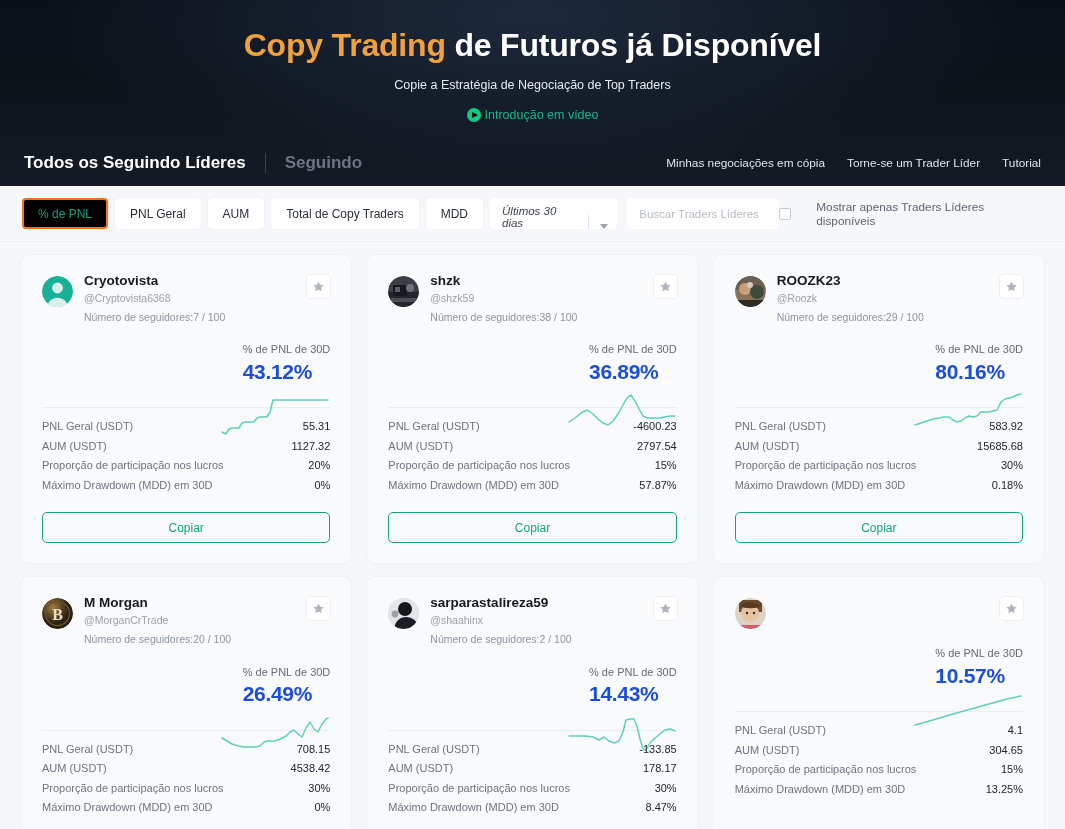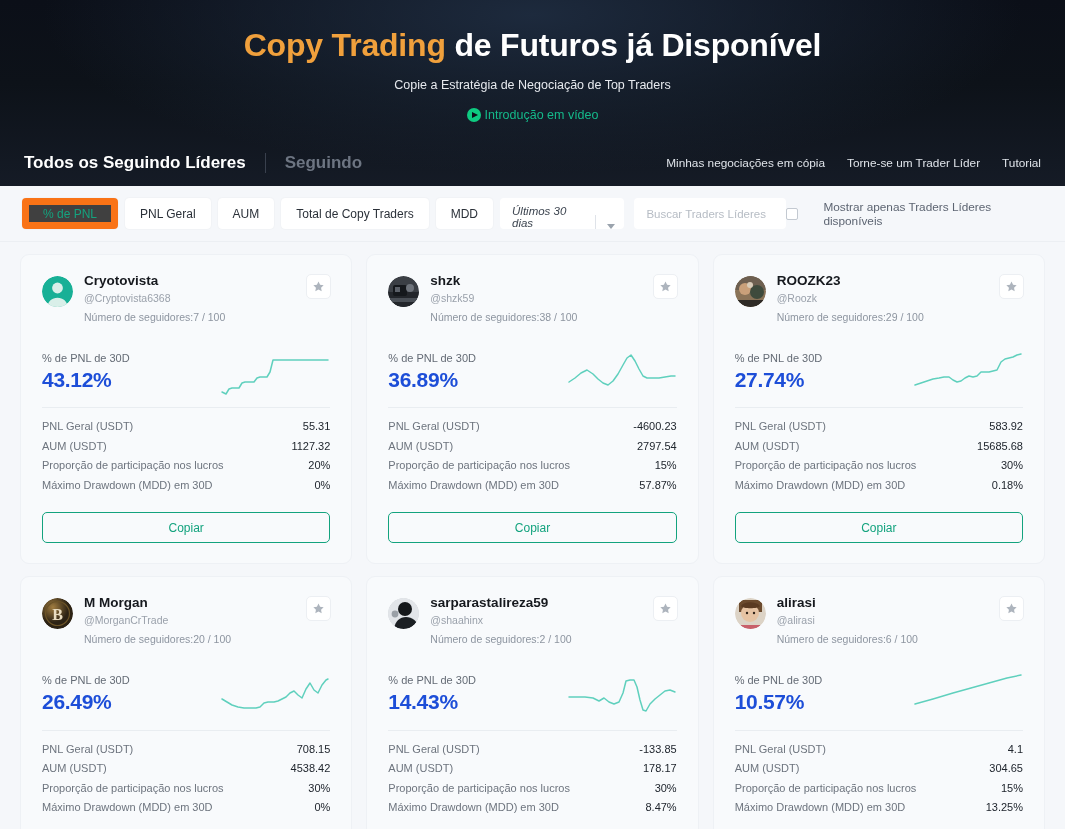--- a/index.html
+++ b/index.html
@@ -125,22 +125,22 @@
     border-radius: 4px;
     font-size: 12px;
     color: #2b3139;
     display: flex;
     align-items: center;
     cursor: pointer;
     white-space: nowrap;
     box-shadow: 0 0 0 1px rgba(0,0,0,0.015);
   }
   .chip.active {
-    background: #404040;
-    border: 7px solid #f97316;
+    background: #000000;
+    border: 2px solid #f97316;
     color: #14a37f;
   }
   .select-chip {
     height: 31px;
     min-width: 108px;
     background: #ffffff;
     border-radius: 4px;
     font-size: 11.5px;
     color: #3d4550;
     display: flex;
@@ -252,20 +252,21 @@
     cursor: pointer;
   }
   .starbtn svg { display: block; }
 
   .pnl-row {
     margin-top: 17px;
     display: flex;
     align-items: flex-end;
     justify-content: space-between;
     height: 54px;
+    flex-direction: column;
   }
   .pnl-left { padding-bottom: 2px; }
   .pnl-label {
     font-size: 11px;
     color: #646b75;
     line-height: 1.4;
   }
   .pnl-value {
     font-size: 21px;
     font-weight: bold;
@@ -471,21 +472,21 @@
         </div>
       </div><div class="starbtn">
         <span>
           <svg width="13" height="13" viewBox="0 0 24 24">
             <path d="M12 2.6l2.9 6.1 6.6.9-4.8 4.6 1.2 6.6L12 17.7 6.1 20.8l1.2-6.6L2.5 9.6l6.6-.9z" fill="#adb4bd"></path>
           </svg>
         </span>
       </div><div class="pnl-row">
         <div class="pnl-left">
           <div class="pnl-label">% de PNL de 30D</div>
-          <div class="pnl-value">27.74%</div>
+          <div class="pnl-value">80.16%</div>
         </div>
         <div class="spark"><svg viewBox="0 0 110 48" width="110" height="48" preserveAspectRatio="none">
             <polyline points="2,37 8,35 14,33 20,31 26,30 31,29 36,29 40,32 44,34 48,33 52,30 56,28 60,29 64,28 68,24 72,24 76,24 80,23 84,22 88,14 92,11 96,10 100,9 104,7 108,6" fill="none" stroke="#5fd0bd" stroke-width="1.5" stroke-linejoin="round" stroke-linecap="round" vector-effect="non-scaling-stroke"></polyline>
           </svg></div>
       </div><div class="sep"></div><div class="stats">
         <div class="srow">
           <span class="skey">PNL Geral (USDT)</span>
           <span class="sval">583.92</span>
         </div>
         <div class="srow">
@@ -625,25 +626,20 @@
             <g clip-path="url(#c6)">
               <rect width="31" height="31" fill="#dcd3c6"></rect>
               <path d="M4 2h23v12H4z" fill="#6b4a2e"></path>
               <circle cx="15" cy="15" r="9" fill="#e6c3a3"></circle>
               <path d="M6 8c3-5 15-5 19 0-2 3-17 3-19 0z" fill="#5a3a22"></path>
               <circle cx="12" cy="15" r="1.2" fill="#2e2118"></circle>
               <circle cx="19" cy="15" r="1.2" fill="#2e2118"></circle>
               <path d="M0 27h31v4H0z" fill="#c85f6a"></path>
             </g>
           </svg></div>
-        <div class="who">
-          <div class="tname">alirasi</div>
-          <div class="thandle">@alirasi</div>
-          <div class="tfoll">Número de seguidores:6 / 100</div>
-        </div>
       </div>
       <div class="starbtn">
         <span>
           <svg width="13" height="13" viewBox="0 0 24 24">
             <path d="M12 2.6l2.9 6.1 6.6.9-4.8 4.6 1.2 6.6L12 17.7 6.1 20.8l1.2-6.6L2.5 9.6l6.6-.9z" fill="#adb4bd"></path>
           </svg>
         </span>
       </div>
       <div class="pnl-row">
         <div class="pnl-left">

